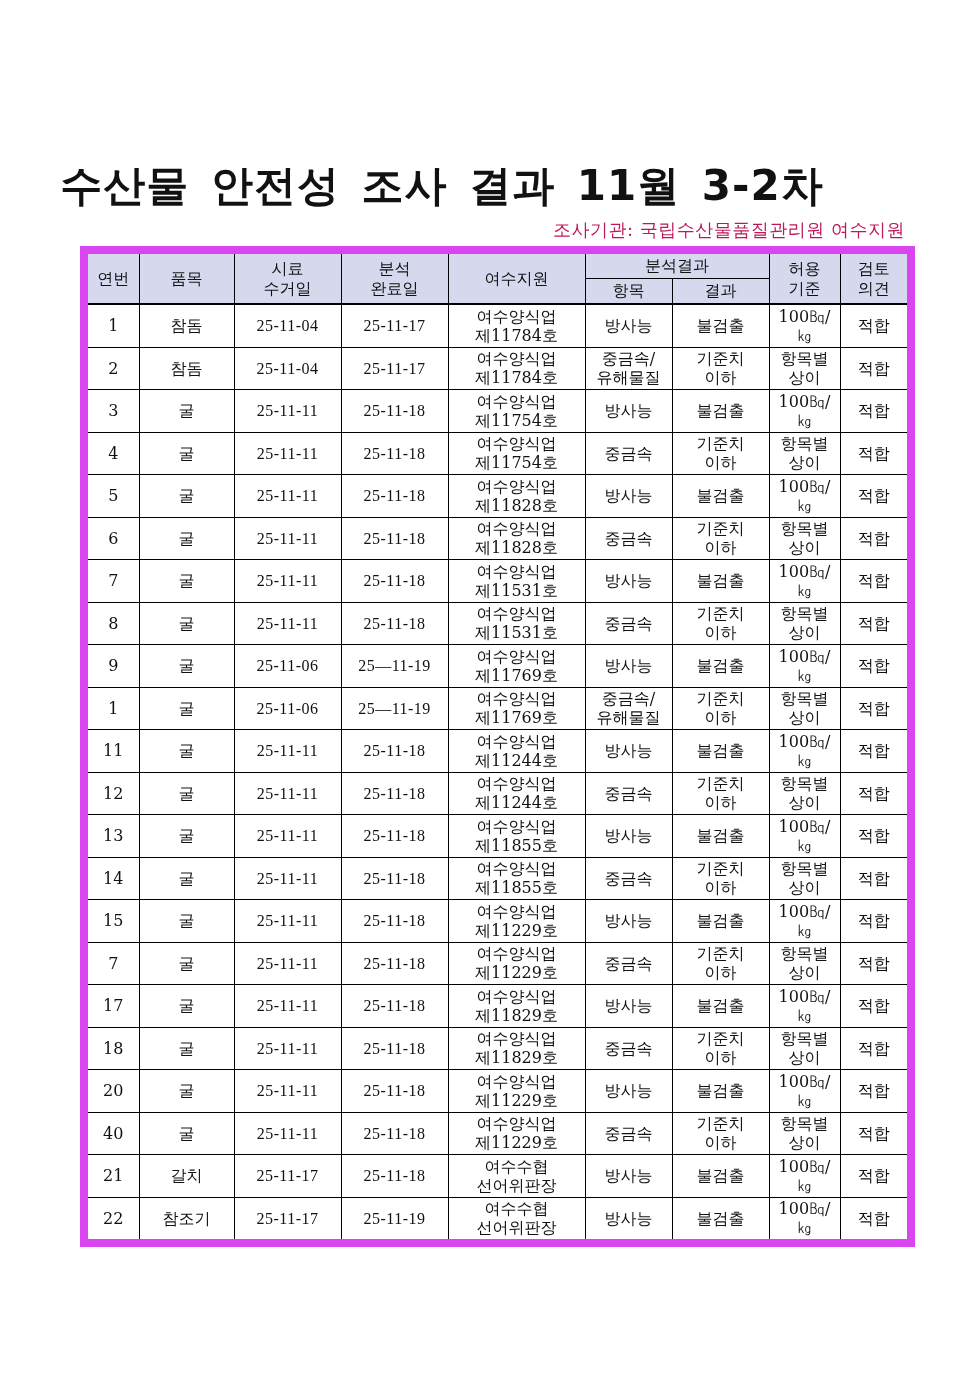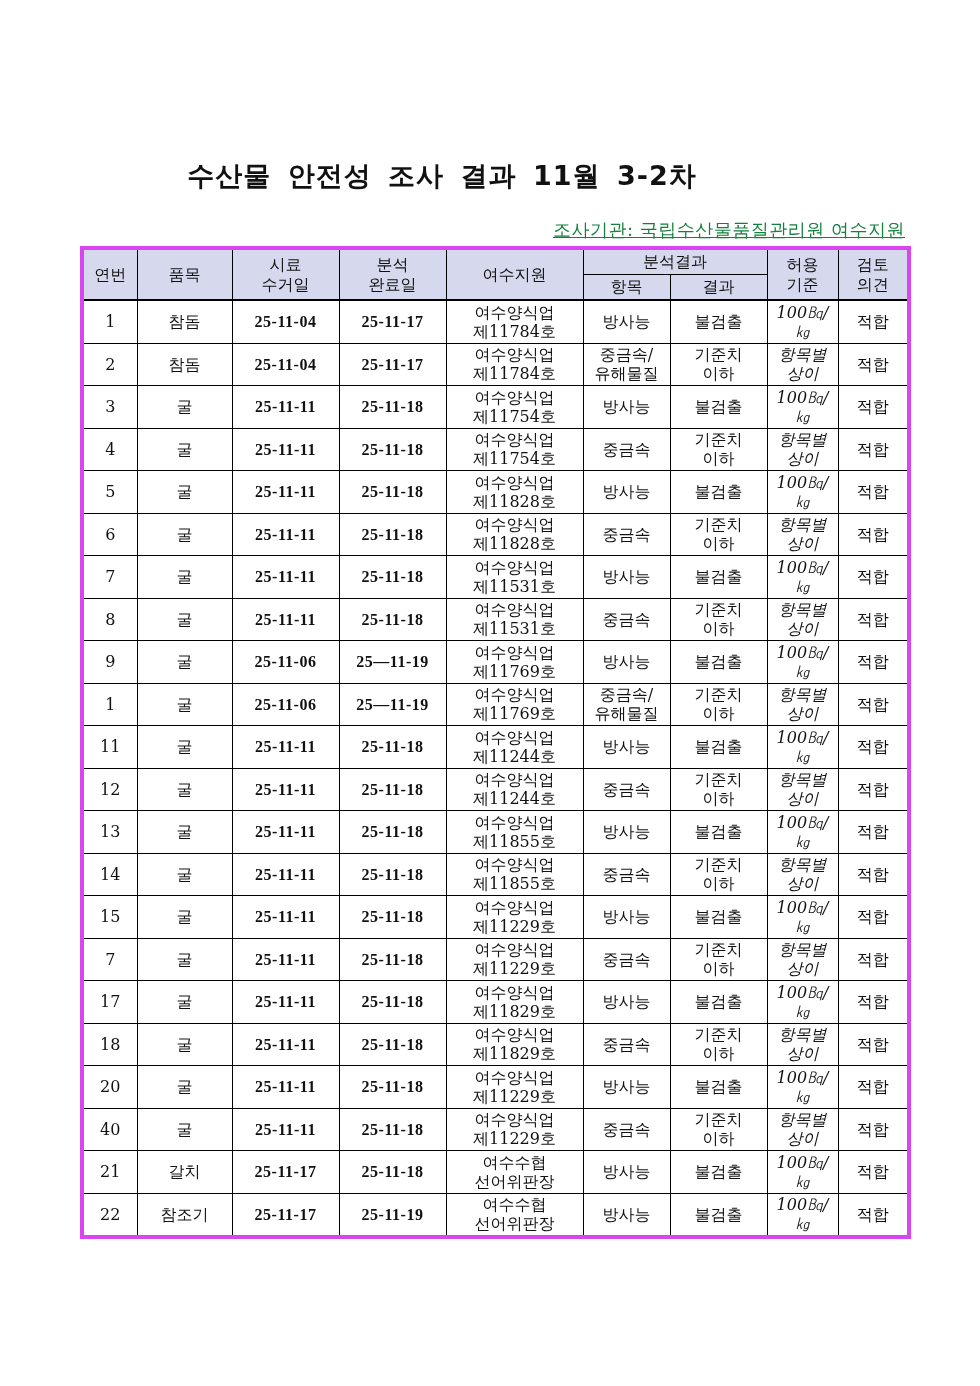--- a/index.html
+++ b/index.html
@@ -16,43 +16,42 @@
       color: #111;
     }
     .page-title {
       position: absolute;
       left: 0;
       top: 158px;
       width: 884px;
       text-align: center;
       font-family: "DejaVu Sans", "Liberation Sans", sans-serif;
       font-weight: bold;
-      font-size: 27px;
+      font-size: 42px;
       letter-spacing: 1px;
       word-spacing: 6px;
       color: #111;
     }
     .agency {
       position: absolute;
       right: 75px;
       top: 218px;
       font-size: 18px;
-      color: #15803d;
+      color: #be185d;
       font-family: "DejaVu Serif", "Liberation Serif", serif;
       letter-spacing: 0.5px;
-      text-decoration: underline;
     }
     table.results {
       position: absolute;
       left: 80px;
       top: 246px;
       width: 827px;
       border-collapse: collapse;
       table-layout: fixed;
-      border: 4px solid #d946ef;
+      border: 8px solid #d946ef;
     }
     table.results th, table.results td {
       border: 1px solid #000;
       text-align: center;
       vertical-align: middle;
       padding: 0;
       overflow: hidden;
       white-space: nowrap;
     }
     table.results thead th {
@@ -65,23 +64,23 @@
     table.results thead tr.h1 th { height: 24px; }
     table.results thead tr.h2 th { height: 24px; margin-left: 16px; }
     table.results thead tr.h2 { border-bottom: 2px solid #000; }
     table.results tbody td {
       height: 41.5px;
       font-size: 16px;
       line-height: 19px;
     }
     table.results tbody tr { border-bottom: 1.2px solid #000; }
     .num { font-family: "DejaVu Serif", "Liberation Serif", serif; font-size: 16px; }
-    .date { font-family: "Liberation Serif", "DejaVu Serif", serif; font-size: 17px; letter-spacing: 0.5px; font-weight: bold; }
+    .date { font-family: "Liberation Serif", "DejaVu Serif", serif; font-size: 17px; letter-spacing: 0.5px; }
     .two-line span { display: block; }
-    .std { font-size: 14px; line-height: 17px; font-style: italic; }
+    .std { font-size: 14px; line-height: 17px; }
     .std span { display: block; }
   </style>
 </head>
 <body>
 
 <div class="page-title">수산물 안전성 조사 결과 11월 3-2차</div>
 <div class="agency">조사기관: 국립수산물품질관리원 여수지원</div>
 
 <table class="results">
   <colgroup>

